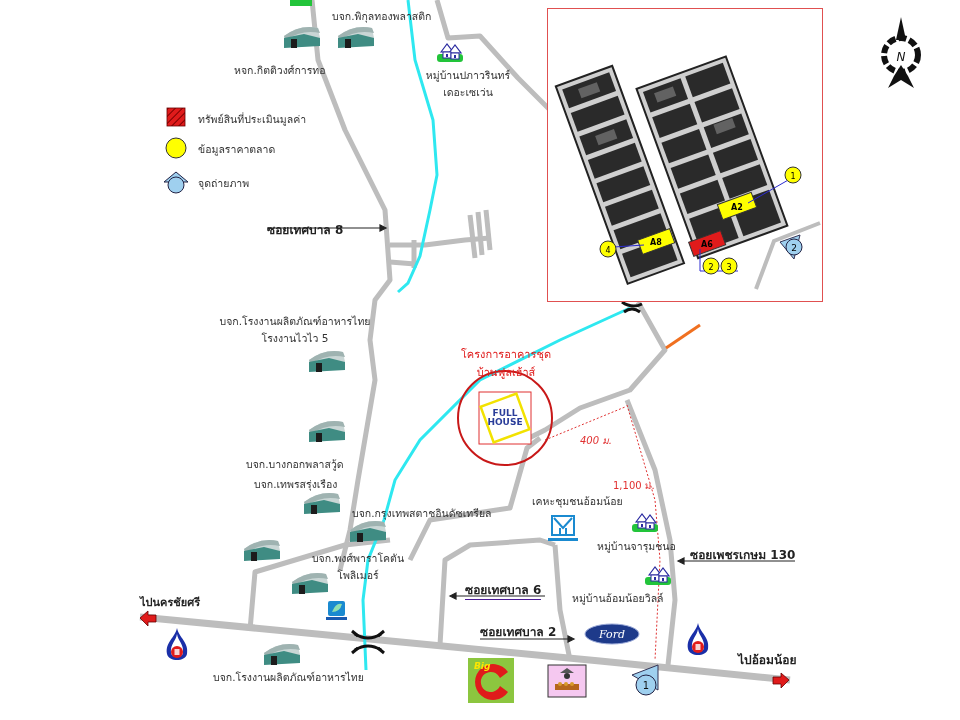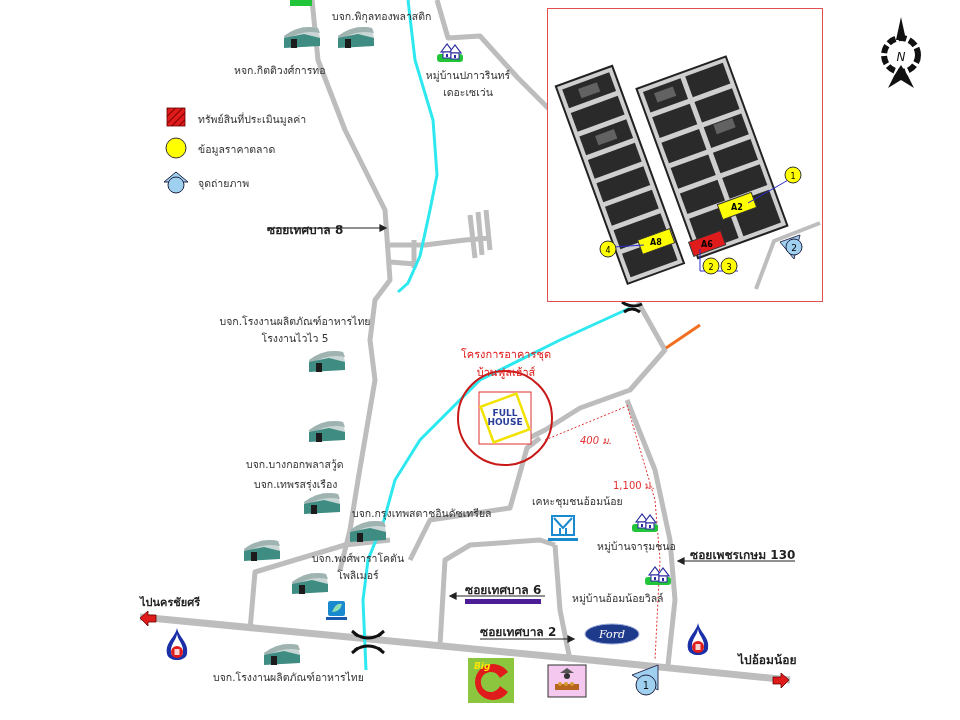--- a/index.html
+++ b/index.html
@@ -200,21 +200,21 @@
 </div>
 <div class="lbl" style="left:213px;top:669px;">บจก.โรงงานผลิตภัณฑ์อาหารไทย</div>
 <div class="lbl" style="left:532px;top:493px;">เคหะชุมชนอ้อมน้อย</div>
 <div class="lbl" style="left:597px;top:538px;">หมู่บ้านจารุมชนอ</div>
 <div class="lbl" style="left:572px;top:590px;">หมู่บ้านอ้อมน้อยวิลล์</div>
 <div class="lbl" style="left:539px;top:699px;margin-top:35px;">ตลาดพันล้าน</div>
 <div class="road-lbl" style="left:140px;top:593px;font-size:11px;">ไปนครชัยศรี</div>
 <div class="road-lbl" style="left:738px;top:650px;font-size:12px;">ไปอ้อมน้อย</div>
 
 <div class="road-lbl" style="left:267px;top:211px;margin-top:9px;">ซอยเทศบาล 8</div>
-<div class="road-lbl" style="left:465px;top:580px;border-bottom:5px solid #4c1d95;">ซอยเทศบาล 6</div>
+<div class="road-lbl" style="left:465px;top:580px;border-bottom:1px solid #4c1d95;">ซอยเทศบาล 6</div>
 <div class="road-lbl" style="left:480px;top:622px;">ซอยเทศบาล 2</div>
 <div class="road-lbl" style="left:690px;top:545px;">ซอยเพชรเกษม 130</div>
 
 <div class="red-lbl" style="left:506px;top:346px;">
   <span>โครงการอาคารชุด</span><br>
   <span>บ้านฟูลเฮ้าส์</span>
 </div>
 
 <div class="dist" style="left:580px;top:433px;font-style:italic;">400 ม.</div>
 <div class="dist" style="left:613px;top:478px;">1,100 ม.</div>

